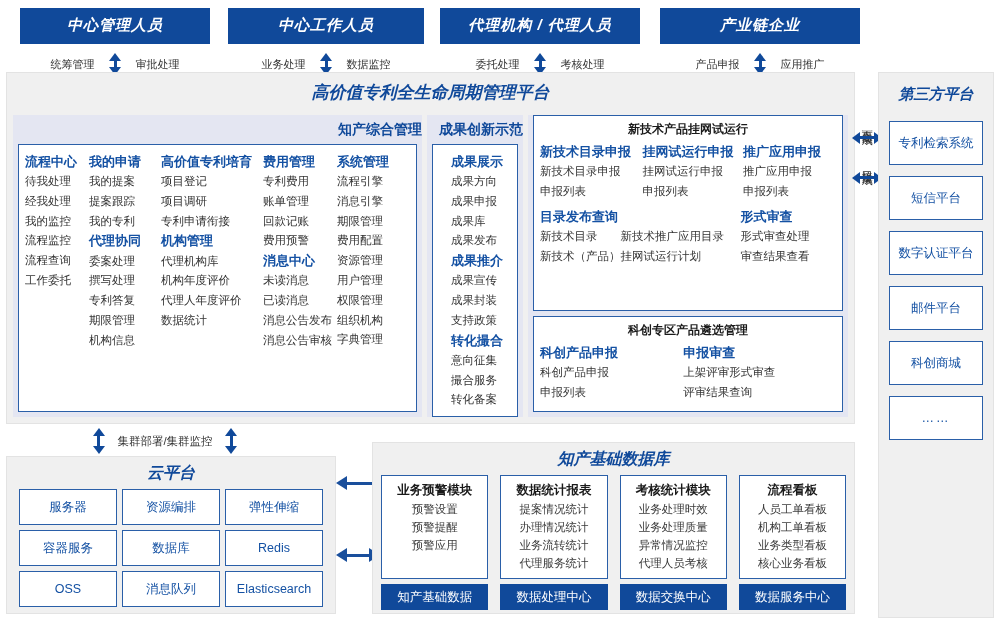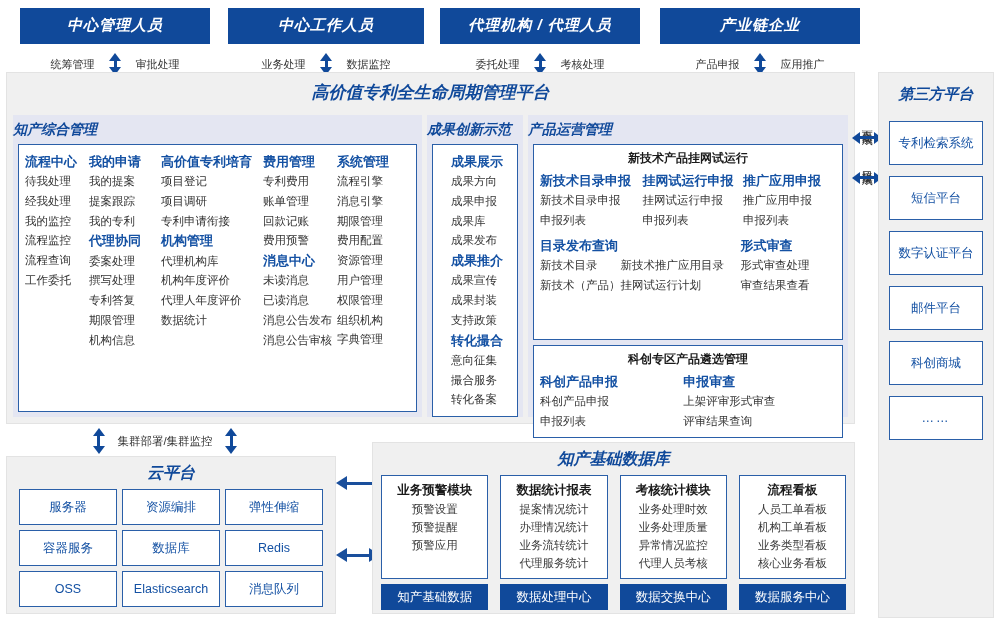--- a/index.html
+++ b/index.html
@@ -34,21 +34,21 @@
     position:absolute;left:6px;top:72px;width:849px;height:352px;
     background:#f0f0f0;border:1px solid #e3e3e3;box-sizing:border-box;
   }
   #platform-title{
     text-align:center;font-size:17px;font-weight:bold;font-style:italic;
     color:#10499A;padding:8px 0 7px;
   }
   #bands{position:absolute;left:6px;top:42px;right:6px;bottom:6px;display:flex;gap:5px;}
   .band{background:#e4e6f2;display:flex;flex-direction:column;}
   .band-title{
-    text-align:left;font-size:14px;font-weight:bold;font-style:italic;
+    text-align:right;font-size:14px;font-weight:bold;
     color:#10499A;padding:6px 0 5px;
   }
   .band-body{flex:1;display:flex;gap:4px;padding:0 5px 5px;box-sizing:border-box;}
   .wbox{
     background:#fff;border:1.5px solid #2a5fa8;box-sizing:border-box;
     flex:1;display:flex;
   }
   .colset{display:flex;gap:0;padding:7px 6px 6px;width:100%;box-sizing:border-box;}
   .col{display:flex;flex-direction:column;}
   .grp{
@@ -300,21 +300,20 @@
                 <div class="itm">意向征集</div>
                 <div class="itm">撮合服务</div>
                 <div class="itm">转化备案</div>
               </div>
             </div>
         </div>
       </div>
     </div>
 
     <div class="band" id="band-pd">
-      <div class="band-title">产品运营管理</div>
       <div class="band-body">
         <div class="wbox" id="pd-top">
           <div style="width:100%">
             <div class="sub-head">新技术产品挂网试运行</div>
             <div class="pd-cols" id="pd-a-cols">
                 <div class="col" style="width: 106px;">
                   <div class="grp">新技术目录申报</div>
                   <div class="itm">新技术目录申报</div>
                   <div class="itm">申报列表</div>
                 </div>
@@ -401,22 +400,22 @@
 <div id="cloud">
   <div id="cloud-title">云平台</div>
   <div id="cloud-grid">
       <div class="cloud-cell">服务器</div>
       <div class="cloud-cell">资源编排</div>
       <div class="cloud-cell">弹性伸缩</div>
       <div class="cloud-cell">容器服务</div>
       <div class="cloud-cell">数据库</div>
       <div class="cloud-cell">Redis</div>
       <div class="cloud-cell">OSS</div>
+      <div class="cloud-cell">消息队列</div>
       <div class="cloud-cell">Elasticsearch</div>
-      <div class="cloud-cell">消息队列</div>
     </div>
 </div>
 
 <div class="arrow-h" style="left:336px;top:476px;width:44px;">
   <span class="ahead left"></span>
   <span class="bar" style="left:9px;right:0;"></span>
 </div>
 <div class="arrow-h" style="left:336px;top:548px;width:44px;">
   <span class="ahead left"></span>
   <span class="ahead right"></span>

